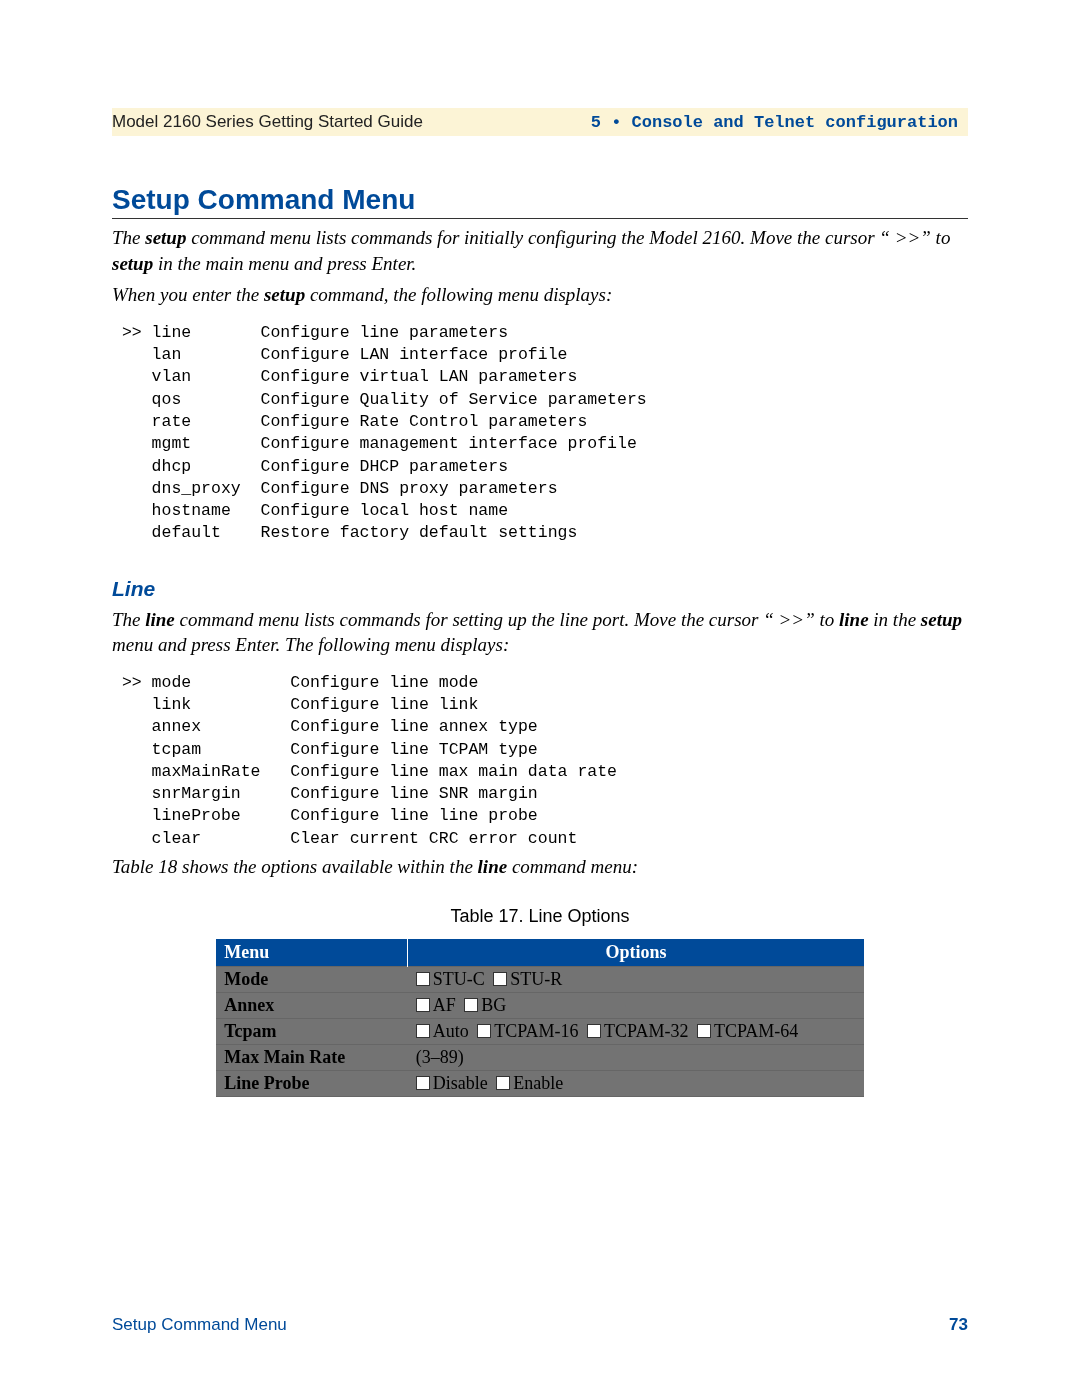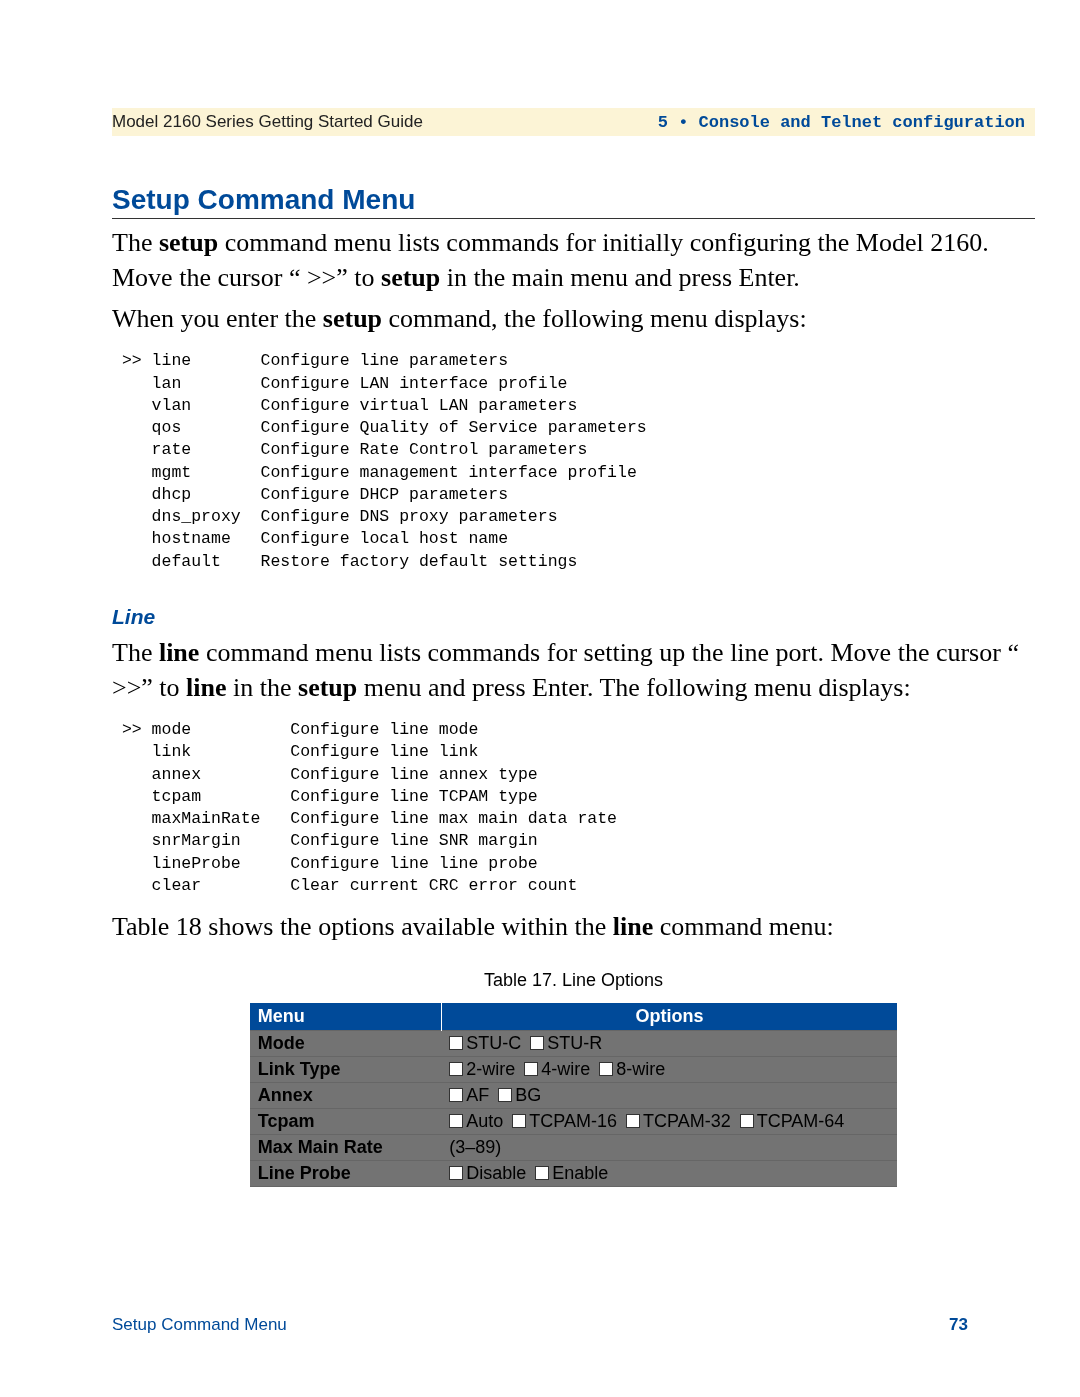--- a/index.html
+++ b/index.html
@@ -7,21 +7,21 @@
     padding: 0;
     background: #fff;
     font-family: Georgia, 'Times New Roman', serif;
     color: #000;
   }
   .page {
     width: 1080px;
     height: 1397px;
     position: relative;
     box-sizing: border-box;
-    padding: 108px 45px 0 112px;
+    padding: 108px 112px 0 112px;
   }
   .header-bar {
     background: #fcf4d6;
     display: flex;
     justify-content: space-between;
     align-items: center;
     padding: 4px 10px 4px 0;
     font-family: Arial, Helvetica, sans-serif;
     font-size: 17px;
   }
@@ -36,23 +36,24 @@
   h1.section-title {
     font-family: Arial, Helvetica, sans-serif;
     color: #004a99;
     font-weight: bold;
     font-size: 28px;
     margin: 48px 0 4px 0;
     border-bottom: 1px solid #333;
     padding-bottom: 2px;
   }
   .body-text {
-    font-size: 26px;
+    font-size: 19px;
     line-height: 1.35;
     margin-top: 6px;
+    font-style: italic;
   }
   .body-text .b { font-weight: bold; }
   .mono-block {
     font-family: "Courier New", monospace;
     font-size: 16.5px;
     white-space: pre;
     line-height: 1.35;
     margin: 14px 0 0 0;
   }
   h2.sub-title {
@@ -66,21 +67,21 @@
   .table-caption {
     text-align: center;
     font-family: Arial, Helvetica, sans-serif;
     font-size: 18px;
     margin-top: 26px;
     margin-bottom: 4px;
   }
   table.opts {
     border-collapse: collapse;
     margin: 12px auto;
-    font-family: Liberation Sans, sans-serif;
+    font-family: Liberation Serif, serif;
     font-size: 18px;
   }
   table.opts th {
     background: #004a99;
     color: #fff;
     font-weight: bold;
     text-align: center;
     padding: 3px 8px;
   }
   table.opts th:first-child {
@@ -174,43 +175,39 @@
 
   <div class="mono-block" id="line-menu-block"> &gt;&gt; mode          Configure line mode
     link          Configure line link
     annex         Configure line annex type
     tcpam         Configure line TCPAM type
     maxMainRate   Configure line max main data rate
     snrMargin     Configure line SNR margin
     lineProbe     Configure line line probe
     clear         Clear current CRC error count</div>
 
-  <div class="body-text" style="margin-top:12px">
+  <div class="body-text" style="margin-top:4px">
     <span>Table 18 shows the options available within the </span><span class="b">line</span><span> command menu:</span>
   </div>
 
   <div class="table-caption">Table 17. Line Options</div>
 
   <table class="opts">
     <thead>
       <tr>
         <th>Menu</th>
         <th>Options</th>
       </tr>
     </thead>
     <tbody id="opts-tbody">
         <tr>
           <td class="menu-col">Mode</td>
           <td class="opts-col"><span class="opt-item"><span class="chk"></span><span>STU-C</span></span> <span class="opt-item"><span class="chk"></span><span>STU-R</span></span> </td>
         </tr>
         <tr>
-          <td class="menu-col">Link Type</td>
-          <td class="opts-col"><span class="opt-item"><span class="chk"></span><span>2-wire</span></span> <span class="opt-item"><span class="chk"></span><span>4-wire</span></span> <span class="opt-item"><span class="chk"></span><span>8-wire</span></span> </td>
-        </tr>
-        <tr>
           <td class="menu-col">Annex</td>
           <td class="opts-col"><span class="opt-item"><span class="chk"></span><span>AF</span></span> <span class="opt-item"><span class="chk"></span><span>BG</span></span> </td>
         </tr>
         <tr>
           <td class="menu-col">Tcpam</td>
           <td class="opts-col"><span class="opt-item"><span class="chk"></span><span>Auto</span></span> <span class="opt-item"><span class="chk"></span><span>TCPAM-16</span></span> <span class="opt-item"><span class="chk"></span><span>TCPAM-32</span></span> <span class="opt-item"><span class="chk"></span><span>TCPAM-64</span></span> </td>
         </tr>
         <tr>
           <td class="menu-col">Max Main Rate</td>
           <td class="opts-col">(3–89)</td>

